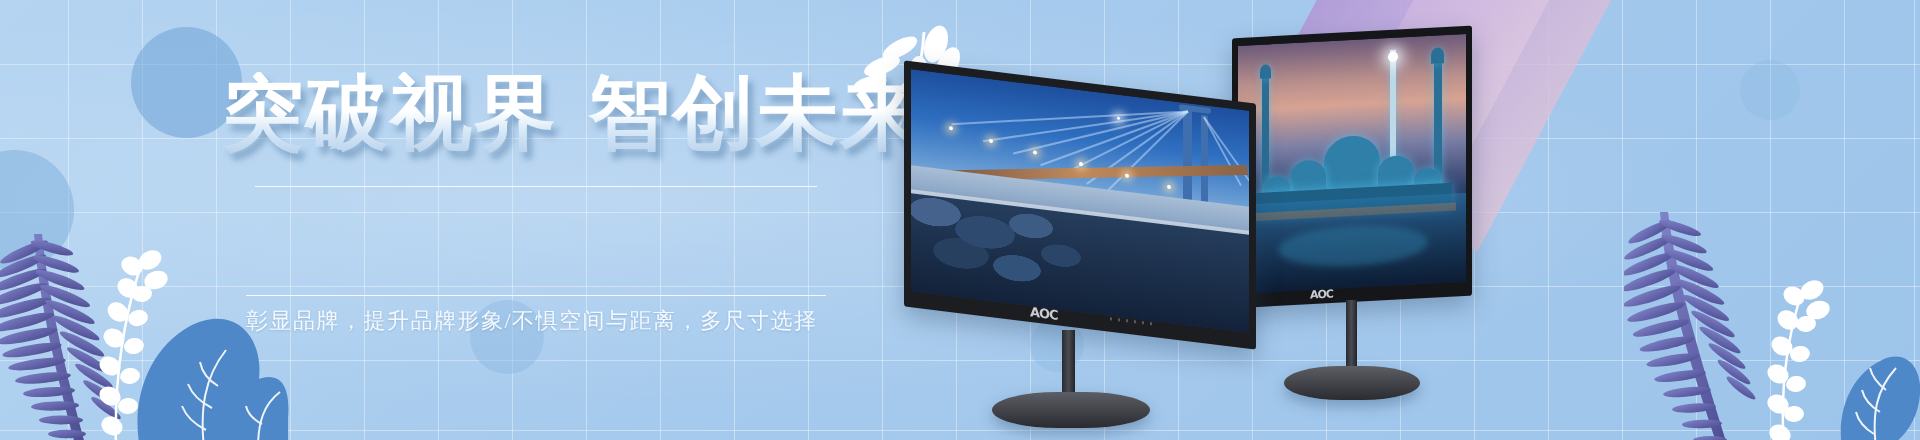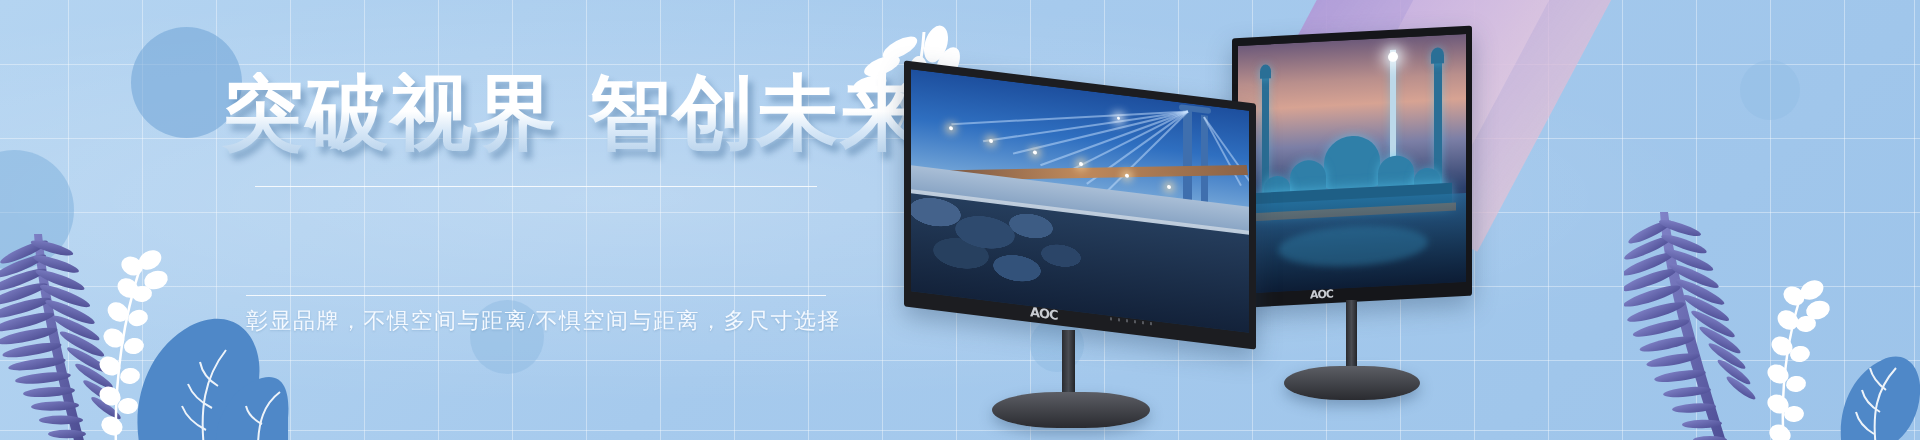--- a/index.html
+++ b/index.html
@@ -285,21 +285,21 @@
         <path d="M262 192 C254 186 248 178 246 170"></path>
         <path d="M250 236 C240 230 234 222 232 214"></path>
       </g>
     </svg>
   </div>
 
   <div class="copy">
     <div class="headline">突破视界 智创未来</div>
     <div class="rule rule-top"></div>
     <div class="rule rule-bot"></div>
-    <div class="tagline">彰显品牌，不惧空间与距离/不惧空间与距离，多尺寸选择</div>
+    <div class="tagline">彰显品牌，提升品牌形象/不惧空间与距离，多尺寸选择</div>
   </div>
 
   <div class="monitors">
 
     <div class="mon">
       <div class="bezel" style="left:352px;top:32px;width:240px;height:270px;transform:skewY(-3deg);background:#15161a;"></div>
       <div class="screen" style="left:358px;top:40px;width:228px;height:248px;transform:skewY(-3deg);">
         <div class="mosque-sky"></div>
         <div class="minaret" style="left:24px;top:28px;width:7px;height:130px;"></div>
         <div class="minaret" style="left:22px;top:20px;width:11px;height:14px;border-radius:50% 50% 0 0;"></div>

